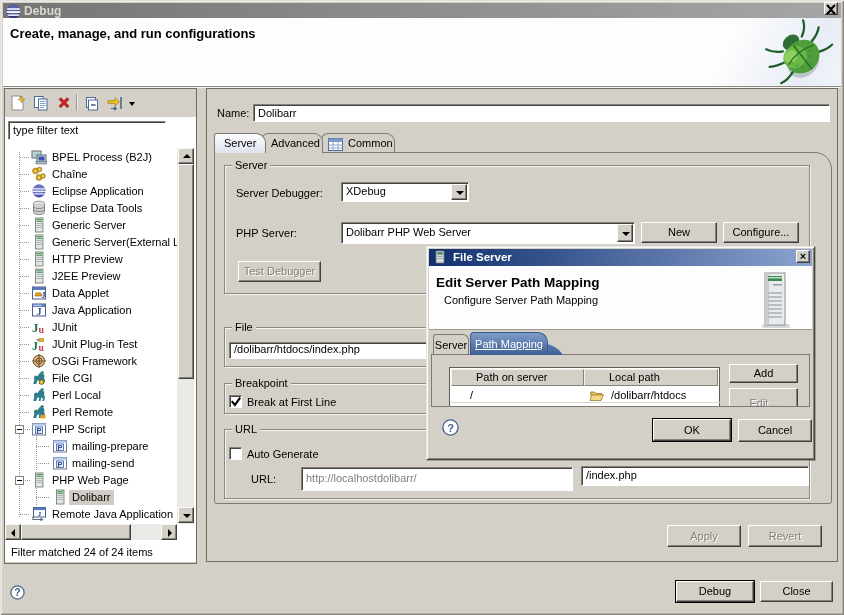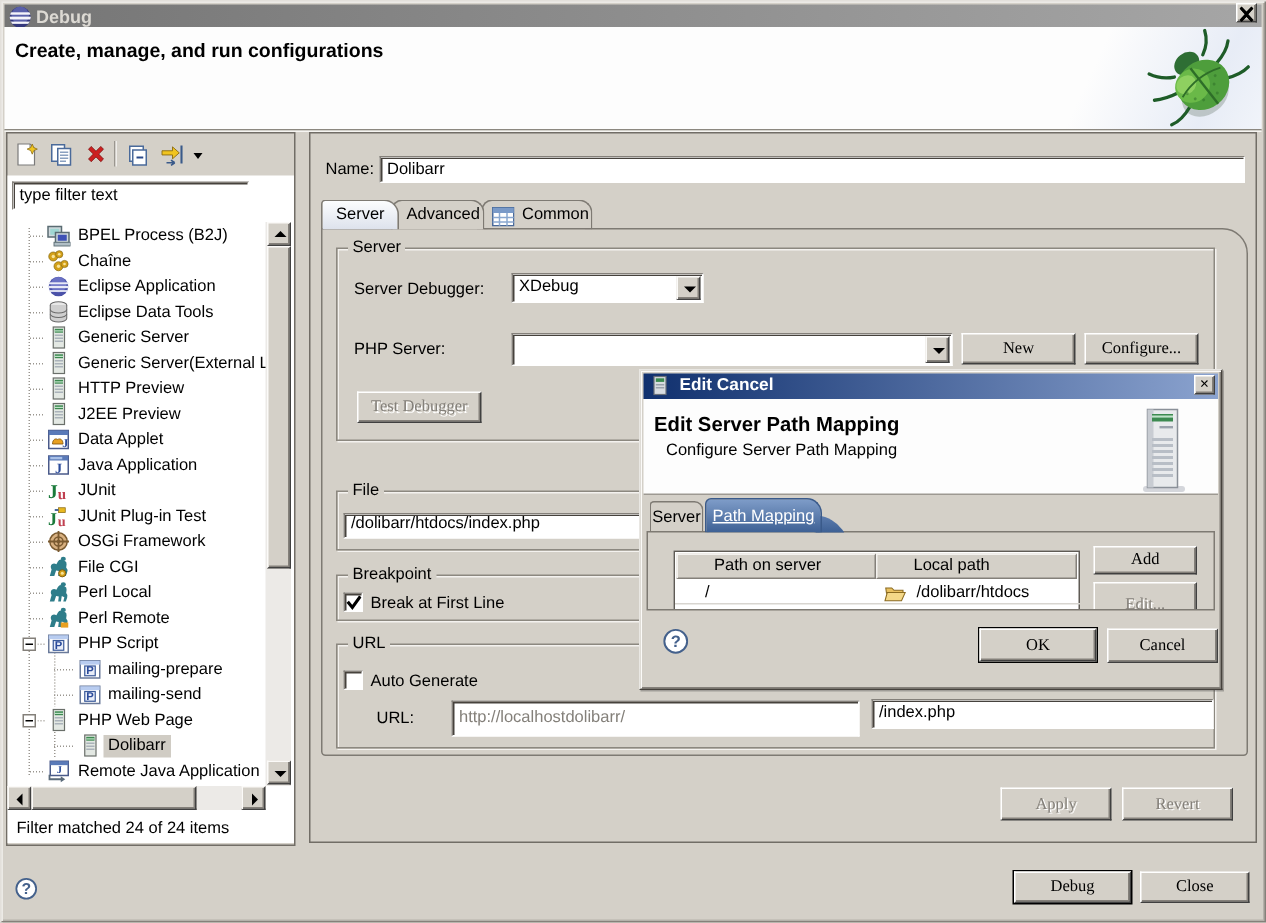--- a/index.html
+++ b/index.html
@@ -6,21 +6,21 @@
 html,body { width:844px; height:615px; overflow:hidden; }
 body { font-family:"Liberation Sans", sans-serif; font-size:11px; color:#000; background:#d4d0c8; position:relative; }
 .abs { position:absolute; }
 .win {
   position:absolute; left:0; top:0; width:844px; height:615px; background:#d4d0c8;
   box-shadow: inset 1px 1px 0 #e3e0db, inset -1px -1px 0 #85817a,
               inset 2px 2px 0 #eceae6, inset -2px -2px 0 #b5b1aa;
 }
 
 .raised { background:#d4d0c8; border:1px solid; border-color:#ffffff #404040 #404040 #ffffff;
-  box-shadow: inset -1px -1px 0 #84807a; font-family: Liberation Serif, serif; }
+  box-shadow: inset -1px -1px 0 #84807a; }
 .btn { text-align:center; line-height:18px; font-size:11px; }
 .btn.dis { color:#84807a; text-shadow:1px 1px 0 #fff; }
 .sunken { background:#fff; border:1px solid; border-color:#84807a #fff #fff #84807a;
   box-shadow: inset 1px 1px 0 #46423d; }
 .field { line-height:16px; padding-left:4px; white-space:nowrap; overflow:hidden; }
 .grp { border:1px solid #8c8880; box-shadow:1px 1px 0 #f4f2ef, inset 1px 1px 0 #f4f2ef; }
 .leg { position:absolute; top:-7px; left:7px; background:#d4d0c8; padding:0 3px; line-height:12px; }
 .arrowbtn { position:absolute; background:#d4d0c8; border:1px solid; border-color:#fbfaf8 #404040 #404040 #fbfaf8;
   box-shadow: inset -1px -1px 0 #84807a; }
 .tri { position:absolute; width:0; height:0; }
@@ -456,20 +456,21 @@
     </div>
     <span class="abs" style="left:236px;top:187px">Server Debugger:</span>
     <div class="abs sunken" style="left:341px;top:182px;width:128px;height:20px">
       <div class="field" style="line-height:16px">XDebug</div>
       <div class="arrowbtn" style="right:1px;top:1px;width:16px;height:16px">
         <div class="tri" style="left:4px;top:6px;border-left:4px solid transparent;border-right:4px solid transparent;border-top:4px solid #000"></div>
       </div>
     </div>
     <span class="abs" style="left:236px;top:227px">PHP Server:</span>
     <div class="abs sunken" style="left:341px;top:222px;width:294px;height:22px">
+      <div class="field" style="line-height:18px">Dolibarr PHP Web Server</div>
       <div class="arrowbtn" style="right:1px;top:1px;width:16px;height:18px">
         <div class="tri" style="left:4px;top:7px;border-left:4px solid transparent;border-right:4px solid transparent;border-top:4px solid #000"></div>
       </div>
     </div>
     <div class="abs raised btn" style="left:641px;top:222px;width:76px;height:21px;line-height:19px">New</div>
     <div class="abs raised btn" style="left:723px;top:222px;width:76px;height:21px;line-height:19px">Configure...</div>
     <div class="abs raised btn dis" style="left:238px;top:261px;width:83px;height:21px;line-height:19px">Test Debugger</div>
     <div class="abs grp" style="left:224px;top:327px;width:586px;height:40px">
       <span class="leg">File</span>
     </div>
@@ -503,21 +504,21 @@
 </svg>
 
 <div class="abs dlg" id="dlg">
     <div class="dtitle">
       <span class="abs" style="left:6px;top:1px"><svg width="11" height="14" viewBox="0 0 11 14">
           <rect x="1" y="1" width="8" height="12" fill="#d8dce0" stroke="#6a7078" stroke-width=".8"></rect>
           <rect x="2.2" y="2.2" width="5.6" height="2.4" fill="#3c8a50"></rect>
           <rect x="2.2" y="6" width="5.6" height="1" fill="#9aa2ac"></rect>
           <rect x="2.2" y="8" width="5.6" height="1" fill="#9aa2ac"></rect>
         </svg></span>
-      <span class="t">Edit Cancel</span>
+      <span class="t">File Server</span>
       <div class="raised btn" style="position:absolute;right:2px;top:1px;width:14px;height:13px;line-height:11px;font-weight:bold">×</div>
     </div>
     <div class="dbanner">
       <h2>Edit Server Path Mapping</h2>
       <div class="sub">Configure Server Path Mapping</div>
       <span class="abs" style="left:332px;top:6px"><svg width="30" height="58" viewBox="0 0 30 58">
 <rect x="1" y="52" width="28" height="4" rx="2" fill="rgba(90,100,120,.25)"></rect>
 <rect x="4" y="1" width="20" height="52" fill="#e8eaec" stroke="#8a9098" stroke-width="1"></rect>
 <rect x="4" y="1" width="4" height="52" fill="#c8ccd2"></rect>
 <rect x="7" y="4" width="14" height="5" fill="#3c8a50"></rect>

